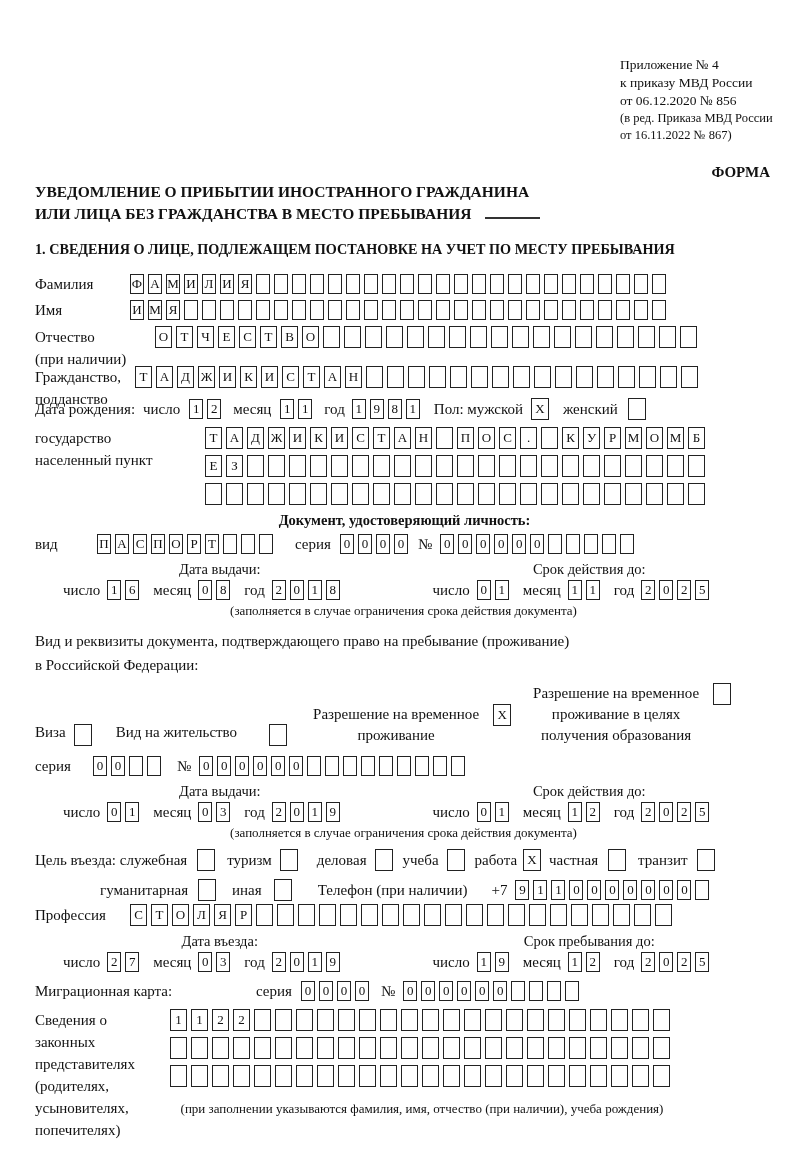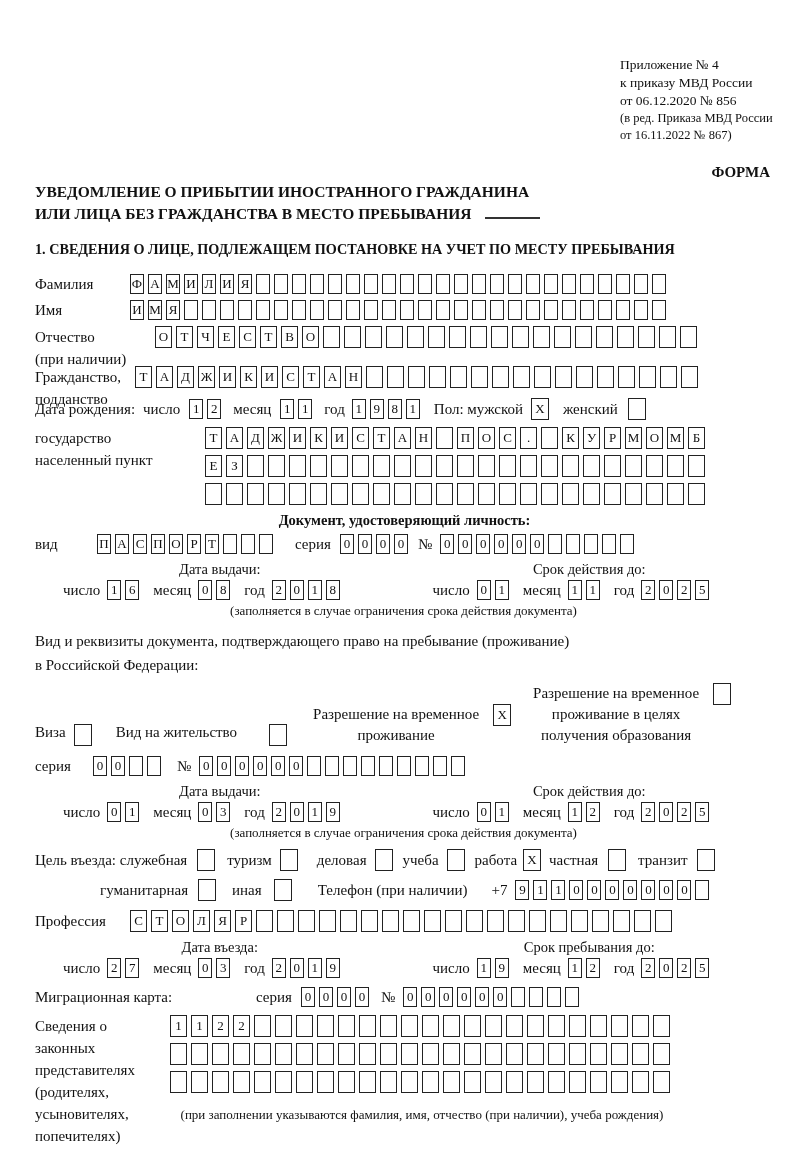--- a/index.html
+++ b/index.html
@@ -565,21 +565,21 @@
         <span class="cell">0</span>
         <span class="cell">0</span>
         <span class="cell">0</span>
         <span class="cell">0</span>
         <span class="cell">0</span>
         <span class="cell">0</span>
         <span class="cell"></span>
       </span>
   </div>
 
-  <div class="frow" style="margin-top:9px">
+  <div class="frow" style="margin-top:3px">
     <span class="lbl" style="width:95px">Профессия</span>
     <span class="cells mid">
         <span class="cell">С</span>
         <span class="cell">Т</span>
         <span class="cell">О</span>
         <span class="cell">Л</span>
         <span class="cell">Я</span>
         <span class="cell">Р</span>
         <span class="cell"></span>
         <span class="cell"></span>

